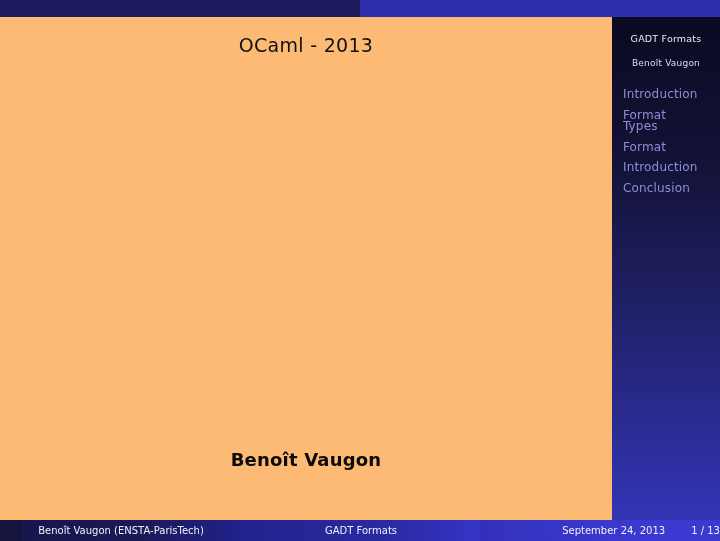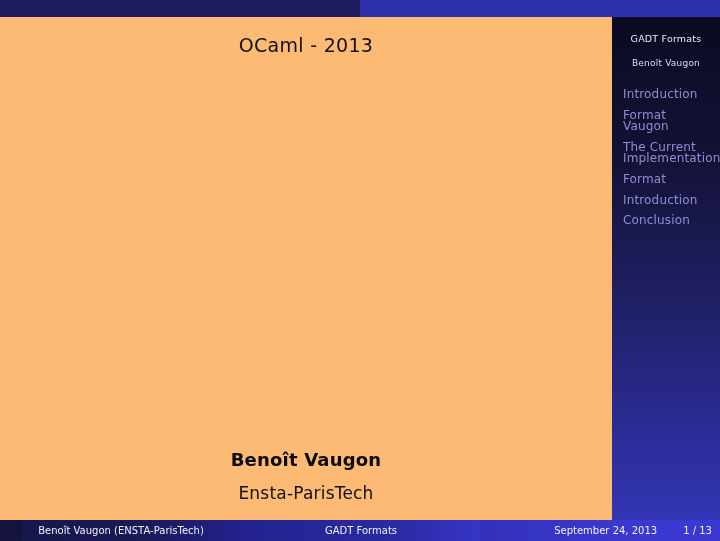--- a/index.html
+++ b/index.html
@@ -162,21 +162,20 @@
     background: linear-gradient(to right, #16154a 0%, #1b1a58 60%, #22218f 100%);
   }
   .foot-b {
     width: 238px;
     background: linear-gradient(to right, #23228f 0%, #2a2aa0 60%, #3634c6 100%);
   }
   .foot-c {
     width: 240px;
     background: linear-gradient(to right, #3331bb 0%, #3a38cd 55%, #3b39d2 100%);
     justify-content: flex-end;
-    padding-right: 8px;
     align-items: center;
   }
   .foot-c .date { margin-right: 26px; }
   .foot-c .pageno { }
   .foot-left-cap {
     position: absolute;
     left: 0; top: 520px;
     width: 22px; height: 21px;
     background: #15143f;
   }
@@ -193,32 +192,30 @@
 
   <div class="content">
 
     <div class="slide-heading">OCaml - 2013</div>
 
     <div class="maintitle">
     </div>
 
     <div class="authorblock">
       <div class="author-name">Benoît Vaugon</div>
-      <div class="author-inst">Ensta-ParisTech</div>
     </div>
 
   </div>
 
   <div class="sidebar">
     <div class="side-title">GADT Formats</div>
     <div class="side-author">Benoît Vaugon</div>
     <div class="side-nav">
       <div class="side-nav-item">Introduction</div>
-      <div class="side-nav-item">Format Vaugon</div>
-      <div class="side-nav-item">The Current Implementation</div>
+      <div class="side-nav-item">Format Types</div>
       <div class="side-nav-item">Format</div>
       <div class="side-nav-item">Introduction</div>
       <div class="side-nav-item">Conclusion</div>
     </div>
   </div>
 
   <div class="footer">
     <div class="foot-seg foot-a">Benoît Vaugon  (ENSTA-ParisTech)</div>
     <div class="foot-seg foot-b">GADT Formats</div>
     <div class="foot-seg foot-c">

